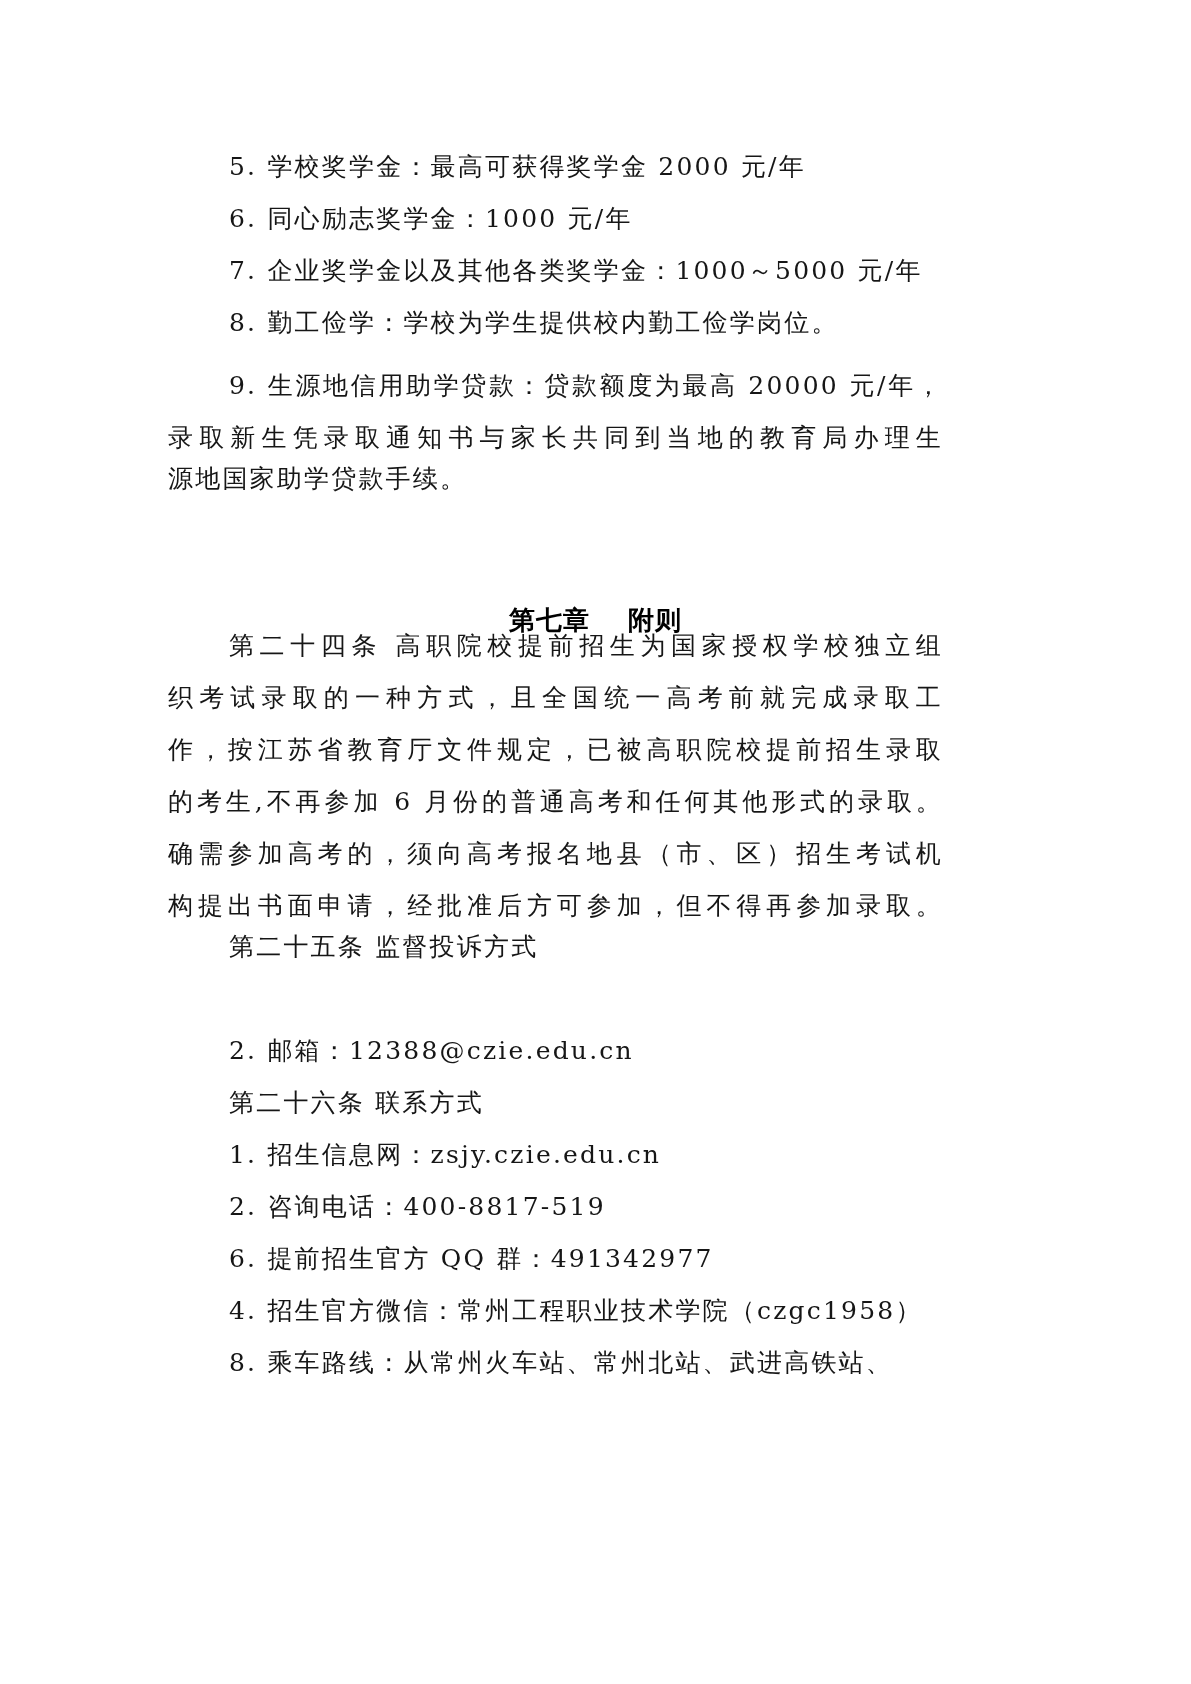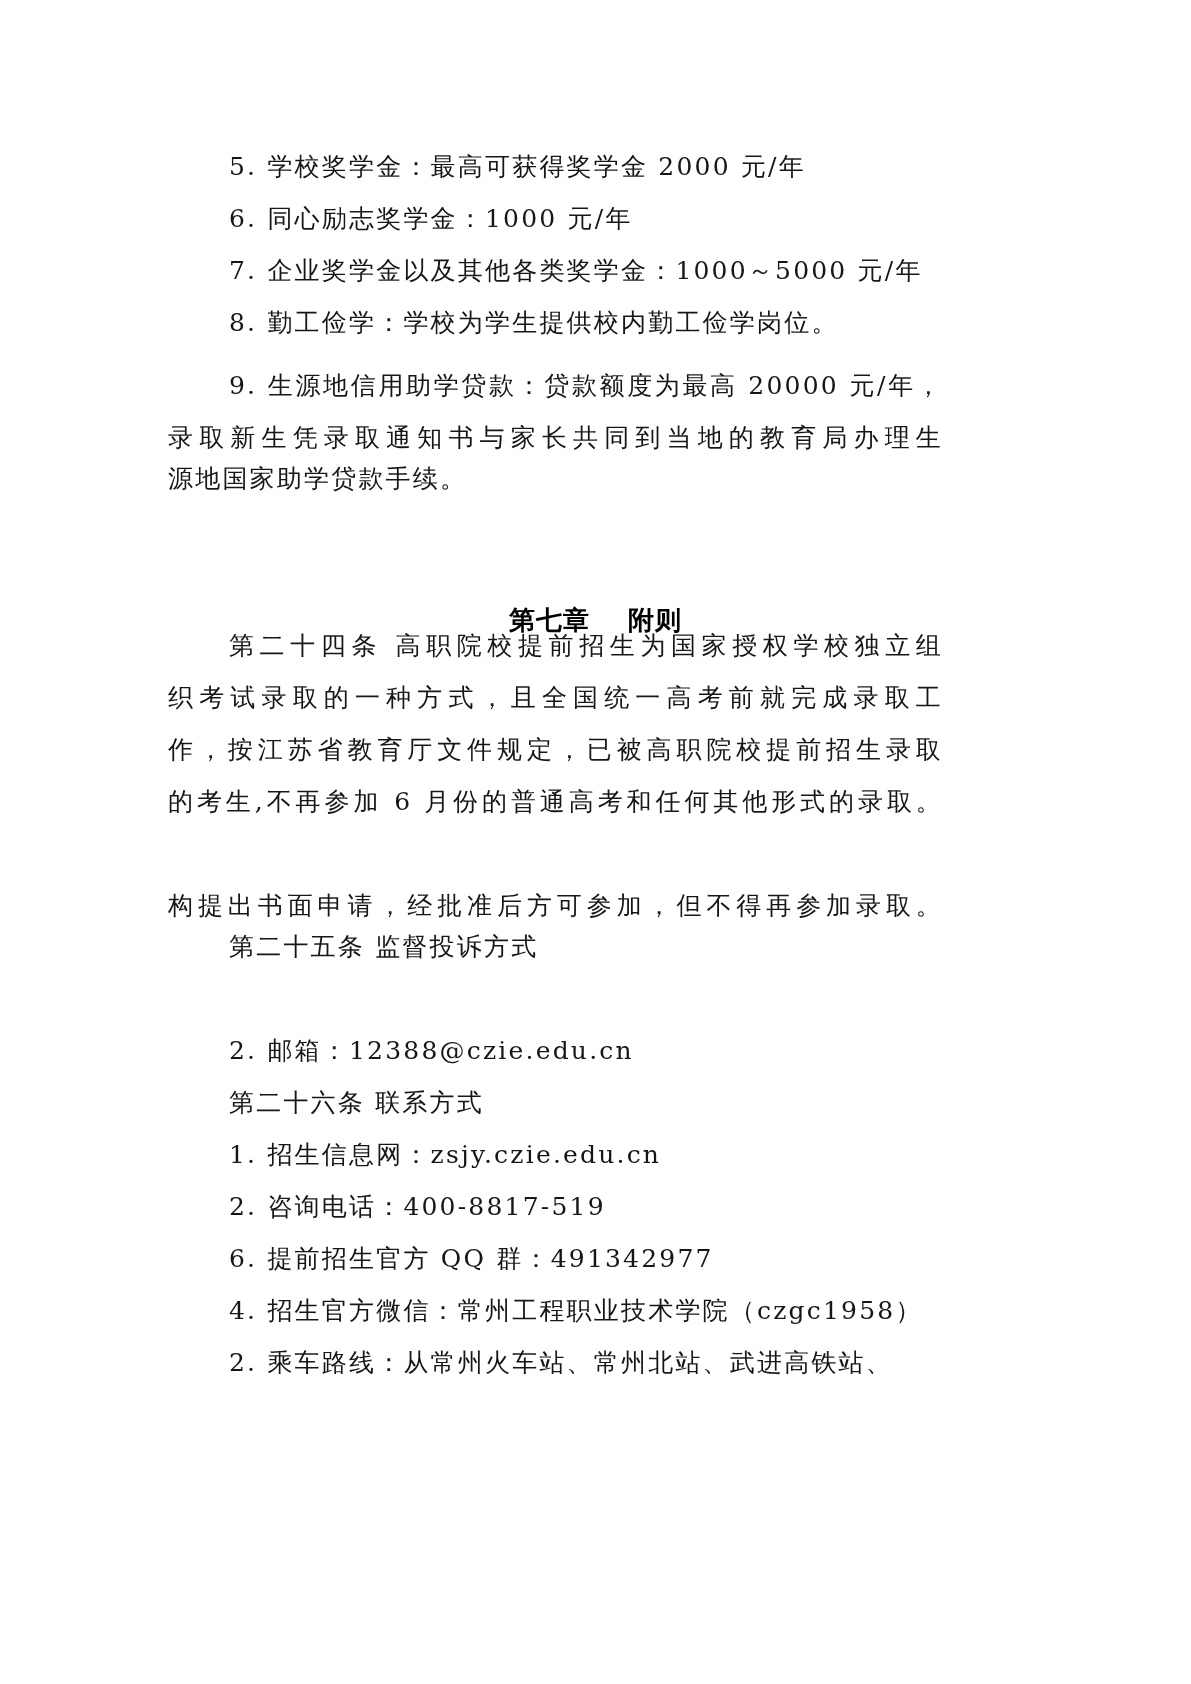--- a/index.html
+++ b/index.html
@@ -70,20 +70,21 @@
   <div class="line" style="top:462px">源地国家助学贷款手续。</div>
 
   <div class="chapter-title">
     <span>第七章</span><span class="gap"></span><span>附则</span>
   </div>
 
   <div class="line indent justify" style="top:618px">第二十四条 高职院校提前招生为国家授权学校独立组</div>
   <div class="line justify" style="top:670px">织考试录取的一种方式，且全国统一高考前就完成录取工</div>
   <div class="line justify" style="top:722px">作，按江苏省教育厅文件规定，已被高职院校提前招生录取</div>
   <div class="line justify" style="top:774px">的考生,不再参加 6 月份的普通高考和任何其他形式的录取。</div>
+  <div class="line justify" style="top:826px">确需参加高考的，须向高考报名地县（市、区）招生考试机</div>
   <div class="line justify" style="top:878px">构提出书面申请，经批准后方可参加，但不得再参加录取。</div>
 
   <div class="line indent" style="top:930px">第二十五条 监督投诉方式</div>
   <div class="line indent" style="top:1034px">
     <span>2. 邮箱：</span><span>12388@czie.edu.cn</span>
   </div>
 
   <div class="line indent" style="top:1086px">第二十六条 联系方式</div>
   <div class="line indent" style="top:1138px">
     <span>1. 招生信息网：</span><span>zsjy.czie.edu.cn</span>
@@ -91,16 +92,16 @@
   <div class="line indent" style="top:1190px">
     <span>2. 咨询电话：</span><span>400-8817-519</span>
   </div>
   <div class="line indent" style="top:1242px">
     <span>6. 提前招生官方 QQ 群：</span><span>491342977</span>
   </div>
   <div class="line indent" style="top:1294px">
     <span>4. 招生官方微信：</span><span>常州工程职业技术学院（czgc1958）</span>
   </div>
   <div class="line indent" style="top:1346px">
-    <span>2. 乘车路线：</span><span>从常州火车站、常州北站、武进高铁站、</span>
+    <span>8. 乘车路线：</span><span>从常州火车站、常州北站、武进高铁站、</span>
   </div>
 
 </div>
 
 </body></html>

